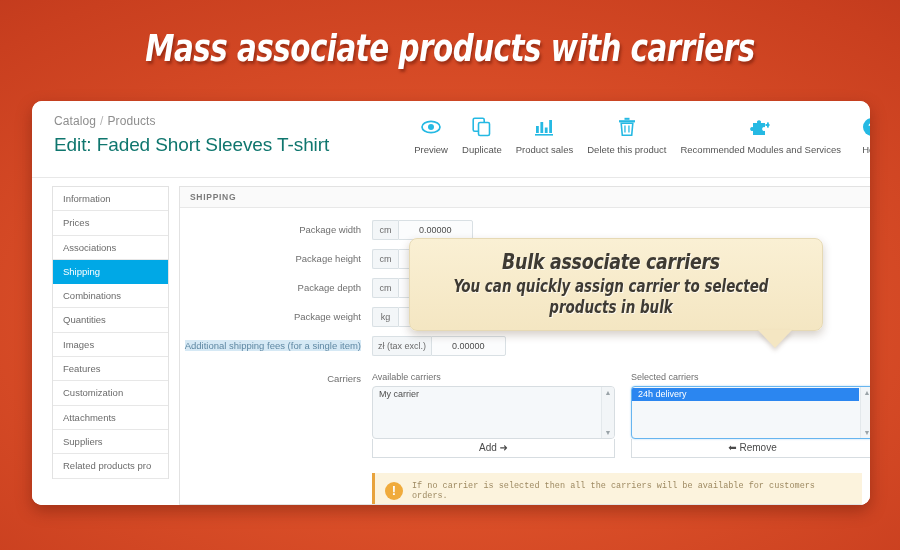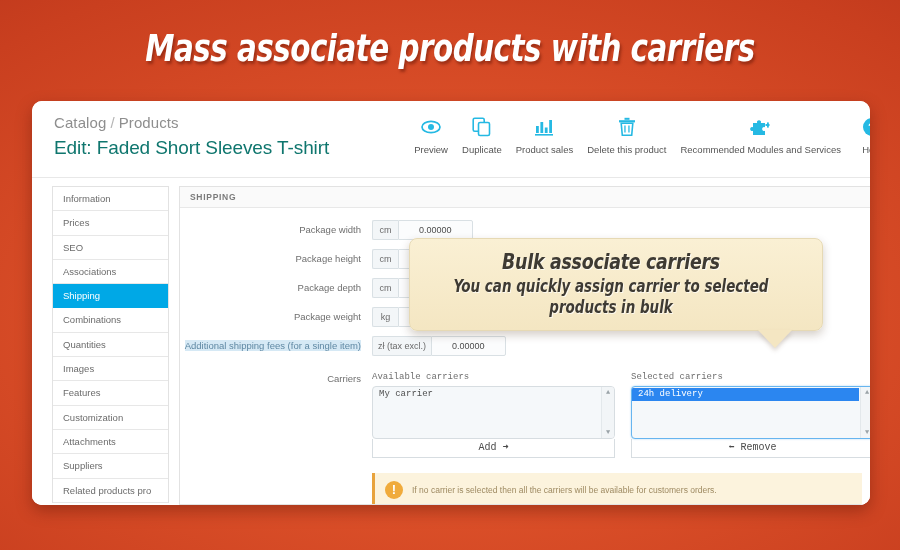--- a/index.html
+++ b/index.html
@@ -54,21 +54,21 @@
 
   
   #app-header {
     position: relative;
     height: 76px;
     padding: 13px 0 0 22px;
     background: #ffffff;
   }
 
   #breadcrumb {
-    font-size: 15px;
+    font-size: 12px;
     color: #8e8e8e;
     letter-spacing: .1px;
   }
   #breadcrumb .sep { margin: 0 4px; color: #b5b5b5; }
 
   #page-title {
     margin-top: 6px;
     font-size: 19px;
     color: #0f766e;
     font-weight: normal;
@@ -221,21 +221,21 @@
   #carriers-row { display: flex; margin-top: 16px; }
   #carriers-label {
     width: 192px;
     min-width: 192px;
     text-align: right;
     padding-right: 11px;
     padding-top: 1px;
     font-size: 9.5px;
     color: #6f6f6f;
   }
-  #carriers-cols { display: flex; flex: 1; gap: 16px; font-family: Liberation Mono, monospace; }
+  #carriers-cols { display: flex; flex: 1; gap: 16px; }
   .carrier-col { width: 243px; }
   .carrier-col-label {
     font-size: 9px;
     color: #6f6f6f;
     margin-bottom: 4px;
   }
   .list-box {
     position: relative;
     height: 53px;
     background: #f5f8fa;
@@ -295,21 +295,21 @@
   #warning-icon {
     width: 18px; height: 18px; min-width: 18px;
     border-radius: 50%;
     background: #f0ab3c;
     color: #ffffff;
     font-size: 13px;
     font-weight: bold;
     line-height: 18px;
     text-align: center;
   }
-  #warning-text { font-size: 8.5px; color: #9e8a62; }
+  #warning-text { font-size: 8.5px; color: #9e8a62; font-family: Liberation Mono, monospace; }
 
   
   #callout {
     position: absolute;
     left: 409px;
     top: 238px;
     width: 414px;
     padding: 10px 14px 12px 4px;
     background: linear-gradient(180deg,#faf0d4 0%, #f4e6c2 100%);
     border: 1px solid #e6d9b4;
@@ -436,21 +436,20 @@
 
       </div>
     </div>
 
     <div id="app-body">
 
       <div id="sidebar">
         <div id="tab-list">
             <div class="tab-item"><span>Information</span></div>
             <div class="tab-item"><span>Prices</span></div>
-            <div class="tab-item"><span>SEO</span></div>
             <div class="tab-item"><span>Associations</span></div>
             <div class="tab-item active"><span>Shipping</span></div>
             <div class="tab-item"><span>Combinations</span></div>
             <div class="tab-item"><span>Quantities</span></div>
             <div class="tab-item"><span>Images</span></div>
             <div class="tab-item"><span>Features</span></div>
             <div class="tab-item"><span>Customization</span></div>
             <div class="tab-item"><span>Attachments</span></div>
             <div class="tab-item"><span>Suppliers</span></div>
             <div class="tab-item"><span>Related products pro</span></div>

